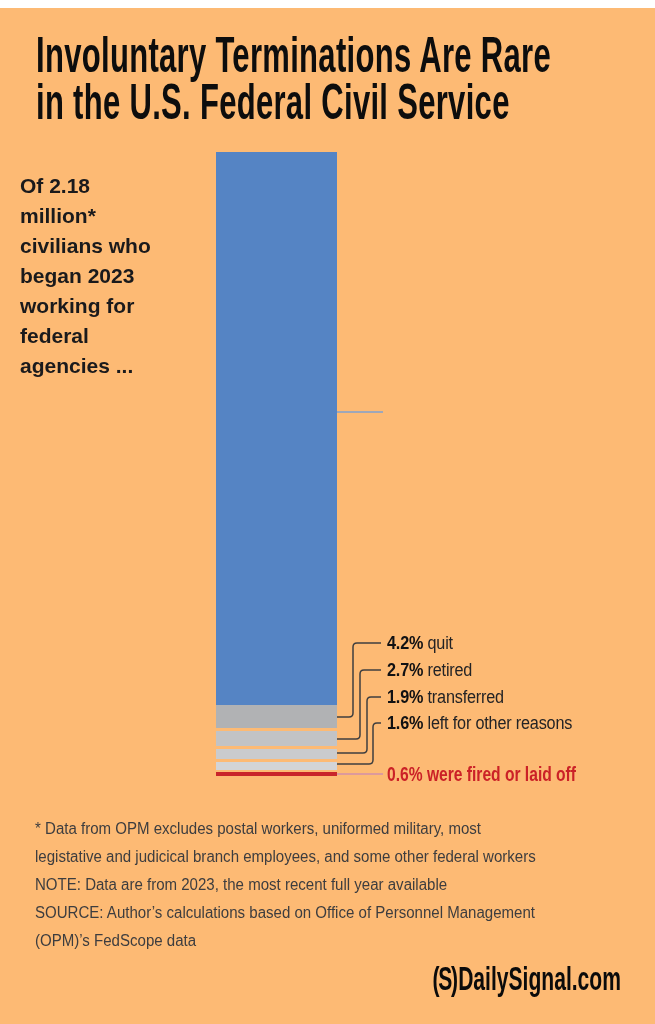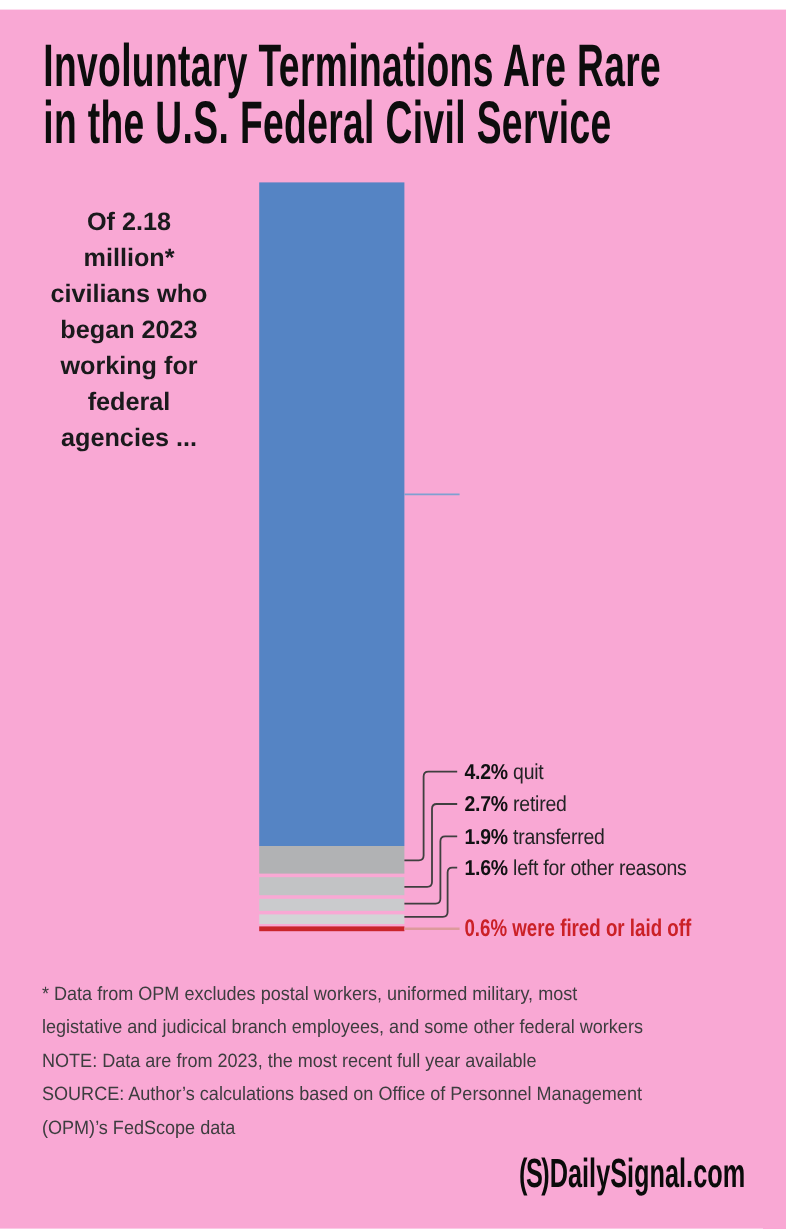--- a/index.html
+++ b/index.html
@@ -1,29 +1,29 @@
 <!DOCTYPE html>
 <html><head>
 <meta charset="utf-8">
 <style>
   html,body{margin:0;padding:0;background:#ffffff;}
   .canvas{
     position:relative;width:655px;height:1024px;overflow:hidden;
-    background:#f9a8d4;
+    background:#fdba74;
     font-family:"Liberation Sans",sans-serif;
     color:#141414;
   }
   .top-strip{position:absolute;left:0;top:0;width:655px;height:8px;background:#ffffff;}
 
   .title{position:absolute;left:36px;top:32px;margin:0;font-size:50px;font-weight:bold;color:#0d0d0d;}
   .title-line{display:block;white-space:nowrap;line-height:47px;transform:scaleX(0.62);transform-origin:left top;letter-spacing:0.5px;}
 
   .annotation{
     position:absolute;left:20px;top:171px;width:175px;
-    text-align:center;font-size:21px;font-weight:bold;line-height:30px;
+    text-align:left;font-size:21px;font-weight:bold;line-height:30px;
     color:#1a1a1c;white-space:pre-line;
   }
 
   .bar{position:absolute;left:216px;top:152px;width:121px;}
   .seg{width:121px;}
   .seg-0{height:553px;}
   .seg-1{height:23px;}
   .seg-2{height:15px;margin-top:3px;}
   .seg-3{height:10px;margin-top:3px;}
   .seg-4{height:8px;margin-top:3px;}

